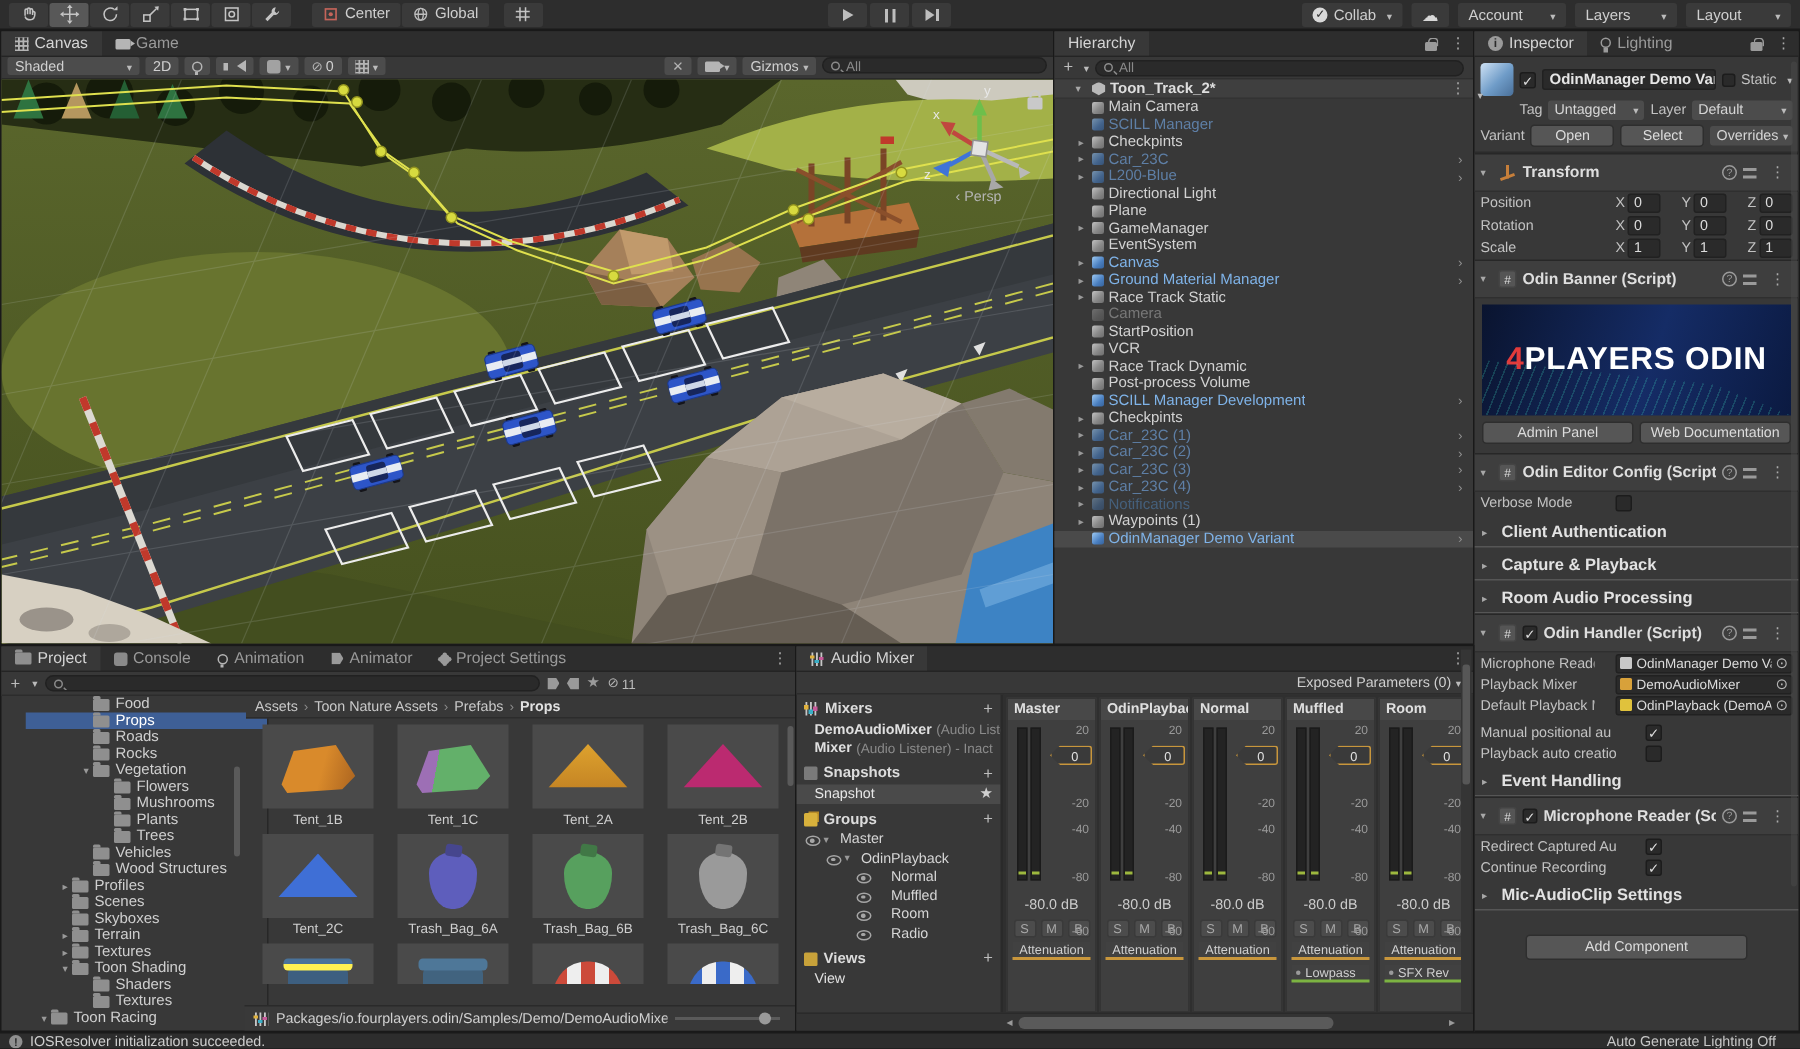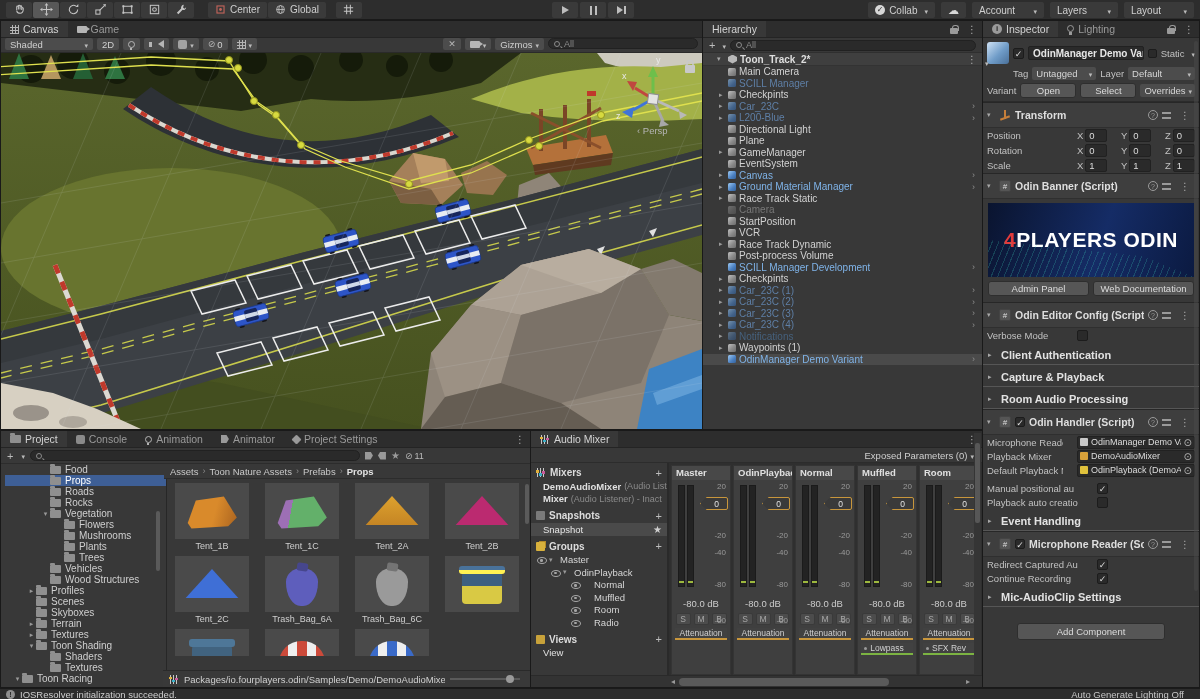--- a/index.html
+++ b/index.html
@@ -136,21 +136,21 @@
   .addcomp { display:block; width:148px; margin:16px auto 15px; height:17px; line-height:15px; }
   .insp-scroll { position:absolute; right:1px; top:20px; width:4px; height:550px; background:#4a4a4a; border-radius:2px; opacity:.5; }
 
   
   .proj-panel { left:0; top:430px; width:531px; height:258px; }
   .ptoolrow { height:16px; background:#383838; border-bottom:1px solid #2c2c2c; display:flex; align-items:center; gap:5px; padding:0 6px; }
   .ptoolrow .searchbox { max-width:330px; }
   .tagico { width:8px; height:8px; background:#9a9a9a; clip-path:polygon(0 0,70% 0,100% 50%,70% 100%,0 100%); }
   .starglyph { color:#9a9a9a; font-size:10px; }
   .eyecount { display:flex; align-items:center; gap:2px; color:#bbb; font-size:9px; }
-  .ftree { position:absolute; left:4px; top:33px; bottom:0; width:162px; border-right:1px solid #272727; overflow:hidden; }
+  .ftree { position:absolute; left:16px; top:33px; bottom:0; width:162px; border-right:1px solid #272727; overflow:hidden; }
   .frow { display:flex; align-items:center; height:11px; white-space:nowrap; color:#cfcfcf; }
   .frow .farrow { width:9px; flex:none; font-size:7px; color:#999; text-align:center; }
   .fico { width:11px; height:8px; background:#8f8f8f; border-radius:1px; position:relative; margin-right:4px; flex:none; }
   .fico::before { content:""; position:absolute; top:-2px; left:0; width:5px; height:2px; background:#8f8f8f; border-radius:1px 1px 0 0; }
   .frow.sel { background:#3e5f96; color:#fff; }
   .frow.ind1 { padding-left:8px; } .frow.ind2 { padding-left:22px; }
   .frow.ind3 { padding-left:36px; } .frow.ind4 { padding-left:50px; }
   .ftree-scroll { position:absolute; right:1px; top:80px; width:4px; height:60px; background:#5a5a5a; border-radius:2px; }
   .assets { position:absolute; left:163px; top:33px; right:0; bottom:17px; overflow:hidden; }
   .crumbbar { height:15px; display:flex; align-items:center; padding:0 6px; gap:4px; background:#383838; border-bottom:1px solid #2c2c2c; color:#c9c9c9; }
@@ -1252,20 +1252,26 @@
             <div class="aname">Tent_2C</div>
           </div>
 
           <div class="acell">
             <div class="thumb">
               <div class="shape sh-bag c-b6a"></div>
             </div>
             <div class="aname">Trash_Bag_6A</div>
           </div>
 
+          <div class="acell">
+            <div class="thumb">
+              <div class="shape sh-bag c-b6b"></div>
+            </div>
+            <div class="aname">Trash_Bag_6B</div>
+          </div>
 
           <div class="acell">
             <div class="thumb">
               <div class="shape sh-bag c-b6c"></div>
             </div>
             <div class="aname">Trash_Bag_6C</div>
           </div>
 
           <div class="acell">
             <div class="thumb">

